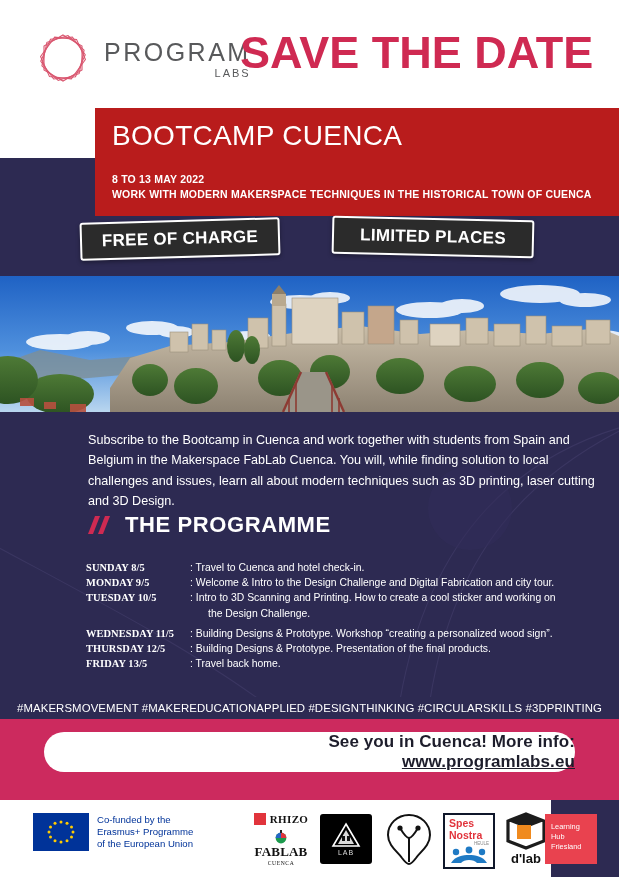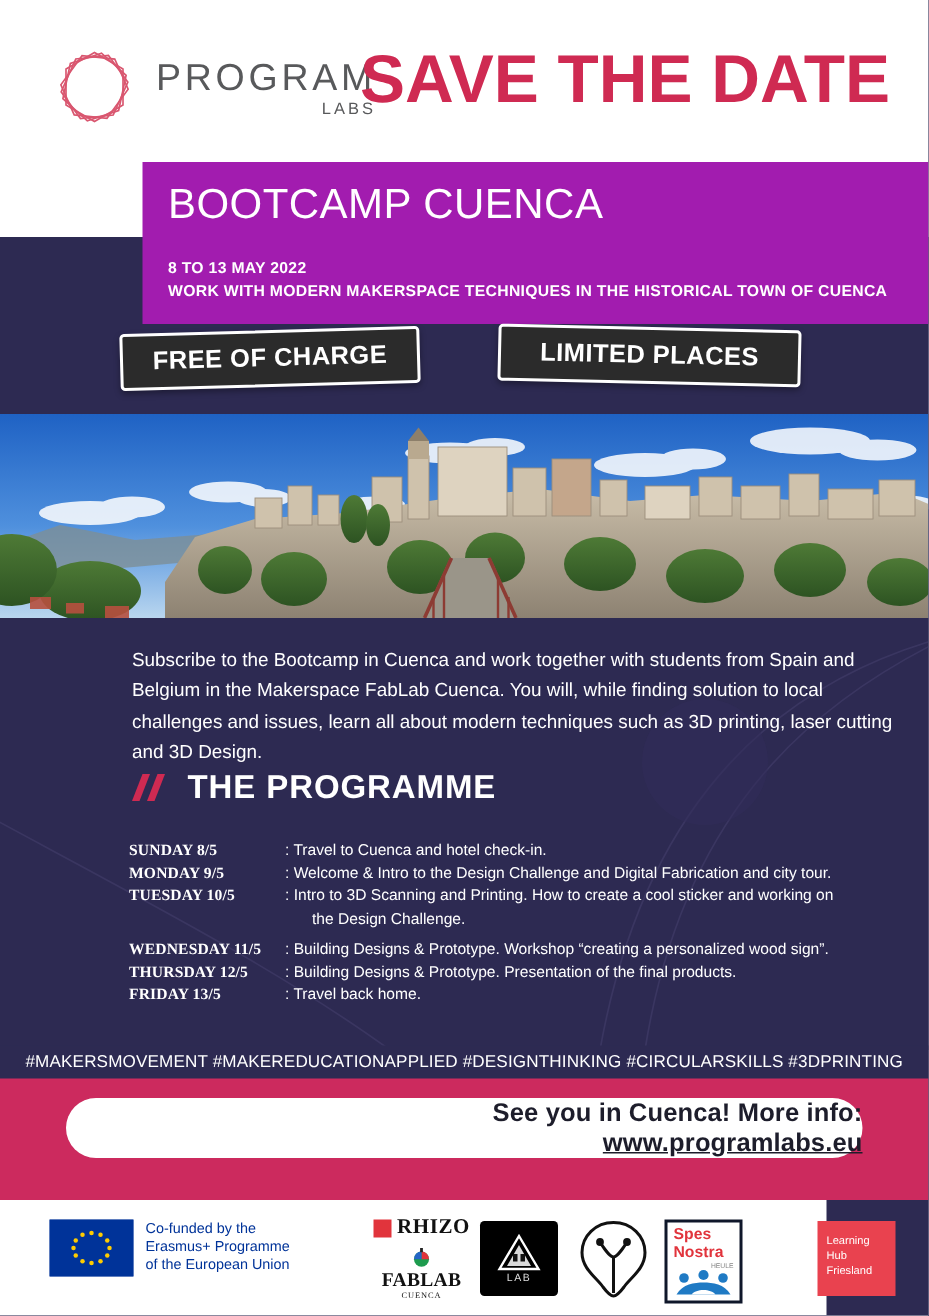--- a/index.html
+++ b/index.html
@@ -14,21 +14,21 @@
   
   .header{position:absolute;left:0;top:0;width:619px;height:158px;background:#ffffff;}
   .logo-wrap{position:absolute;left:34px;top:30px;width:190px;height:62px;}
   .logo-mark{position:absolute;left:0;top:2px;width:58px;height:58px;}
   .logo-text{position:absolute;left:70px;top:10px;}
   .logo-program{font-family:"Liberation Sans", sans-serif;font-size:25px;letter-spacing:2.5px;color:#58595b;font-weight:400;line-height:1;}
   .logo-labs{font-size:11px;letter-spacing:2px;color:#58595b;text-align:right;margin-top:3px;line-height:1;}
   .savedate{position:absolute;left:240px;top:26px;font-size:45px;font-weight:bold;color:#cf2a52;letter-spacing:0px;line-height:1.2;white-space:nowrap;}
 
   
-  .banner{position:absolute;left:95px;top:108px;width:524px;height:108px;background:#a21caf;}
+  .banner{position:absolute;left:95px;top:108px;width:524px;height:108px;background:#b91c1c;}
   .banner-title{position:absolute;left:17px;top:12px;font-size:28px;color:#ffffff;font-weight:400;letter-spacing:0.3px;}
   .banner-sub{position:absolute;left:17px;top:64px;color:#ffffff;font-size:10.5px;font-weight:bold;letter-spacing:0.2px;line-height:1.45;}
 
   
   .badge{position:absolute;background:#2b2b2b;border:2.5px solid #ffffff;border-radius:3px;
          color:#ffffff;font-weight:bold;font-size:17px;letter-spacing:0.3px;
          display:flex;align-items:center;justify-content:center;
          box-shadow:0 2px 4px rgba(0,0,0,.35);}
   .badge-free{left:80px;top:220px;width:196px;height:34px;transform:rotate(-1.6deg);}
   .badge-limited{left:332px;top:218px;width:198px;height:34px;transform:rotate(1.3deg);}
@@ -68,21 +68,21 @@
   
   .footer{position:absolute;left:0;top:800px;width:551px;height:77px;background:#ffffff;
           display:flex;align-items:center;}
   .eu-logo{position:absolute;left:33px;top:13px;display:flex;align-items:center;gap:8px;}
   .eu-flag{width:56px;height:38px;background:#003399;position:relative;}
   .eu-text{color:#003399;font-size:9.6px;line-height:1.28;}
   .fl{position:absolute;display:flex;align-items:center;justify-content:center;}
   .rhizo-block{left:245px;top:11px;width:72px;height:56px;flex-direction:column;}
   .rhizo-row{display:flex;align-items:center;gap:4px;}
   .rhizo-sq{width:12px;height:12px;background:#e1343c;}
-  .rhizo-word{font-family:"Liberation Serif", serif;font-size:14px;font-weight:bold;color:#111;letter-spacing:.4px;}
+  .rhizo-word{font-family:"Liberation Serif", serif;font-size:11px;font-weight:bold;color:#111;letter-spacing:.4px;}
   .fablab-word{font-family:"Liberation Serif", serif;font-size:13px;font-weight:bold;color:#111;letter-spacing:.2px;}
   .fablab-sub{font-family:"Liberation Serif", serif;font-size:5.6px;color:#111;letter-spacing:.6px;text-align:center;}
   .lablogo{left:320px;top:14px;width:52px;height:50px;background:#000;border-radius:3px;flex-direction:column;color:#fff;}
   .lab-tag{font-size:7px;letter-spacing:1px;font-family:"Liberation Sans", sans-serif;color:#ddd;margin-top:1px;}
   .mlogo{left:382px;top:12px;width:54px;height:54px;}
   .spes{left:443px;top:13px;width:48px;height:52px;background:#ffffff;border:2px solid #0f172a;flex-direction:column;}
   .spes-word{color:#e1343c;font-weight:bold;font-size:10.5px;line-height:1.05;text-align:left;width:100%;padding-left:4px;box-sizing:border-box;}
   .spes-sub{font-size:4.5px;color:#888;text-align:right;width:100%;padding-right:4px;box-sizing:border-box;}
   .dlab{left:497px;top:11px;width:58px;height:56px;flex-direction:column;}
   .dlab-word{font-size:13px;font-weight:bold;color:#111;margin-top:1px;}
@@ -351,20 +351,28 @@
       <div class="spes-sub">HEULE</div>
       <svg width="40" height="18" viewBox="0 0 40 18">
         <circle cx="7" cy="6" r="3.2" fill="#1f7ac4"></circle>
         <circle cx="20" cy="4" r="3.4" fill="#1f7ac4"></circle>
         <circle cx="33" cy="6" r="3.2" fill="#1f7ac4"></circle>
         <path d="M2,17 C6,10 14,9 20,9 C26,9 34,10 38,17 Z" fill="#1f7ac4"></path>
         <path d="M12,17 C15,13 25,13 28,17 Z" fill="#ffffff"></path>
       </svg>
     </div>
 
+    <div class="fl dlab">
+      <svg width="44" height="38" viewBox="0 0 44 38">
+        <polygon points="22,2 40,9 40,29 22,36 4,29 4,9" fill="none" stroke="#1c1c1c" stroke-width="3.2"></polygon>
+        <polygon points="22,2 40,9 22,16 4,9" fill="#1c1c1c"></polygon>
+        <rect x="13" y="13" width="14" height="14" fill="#f08a1e"></rect>
+      </svg>
+      <span class="dlab-word">d'lab</span>
+    </div>
 
     <div class="fl lhf">
       <div class="lhf-text">
         <div>Learning</div>
         <div>Hub</div>
         <div>Friesland</div>
       </div>
     </div>
 
   </div>

